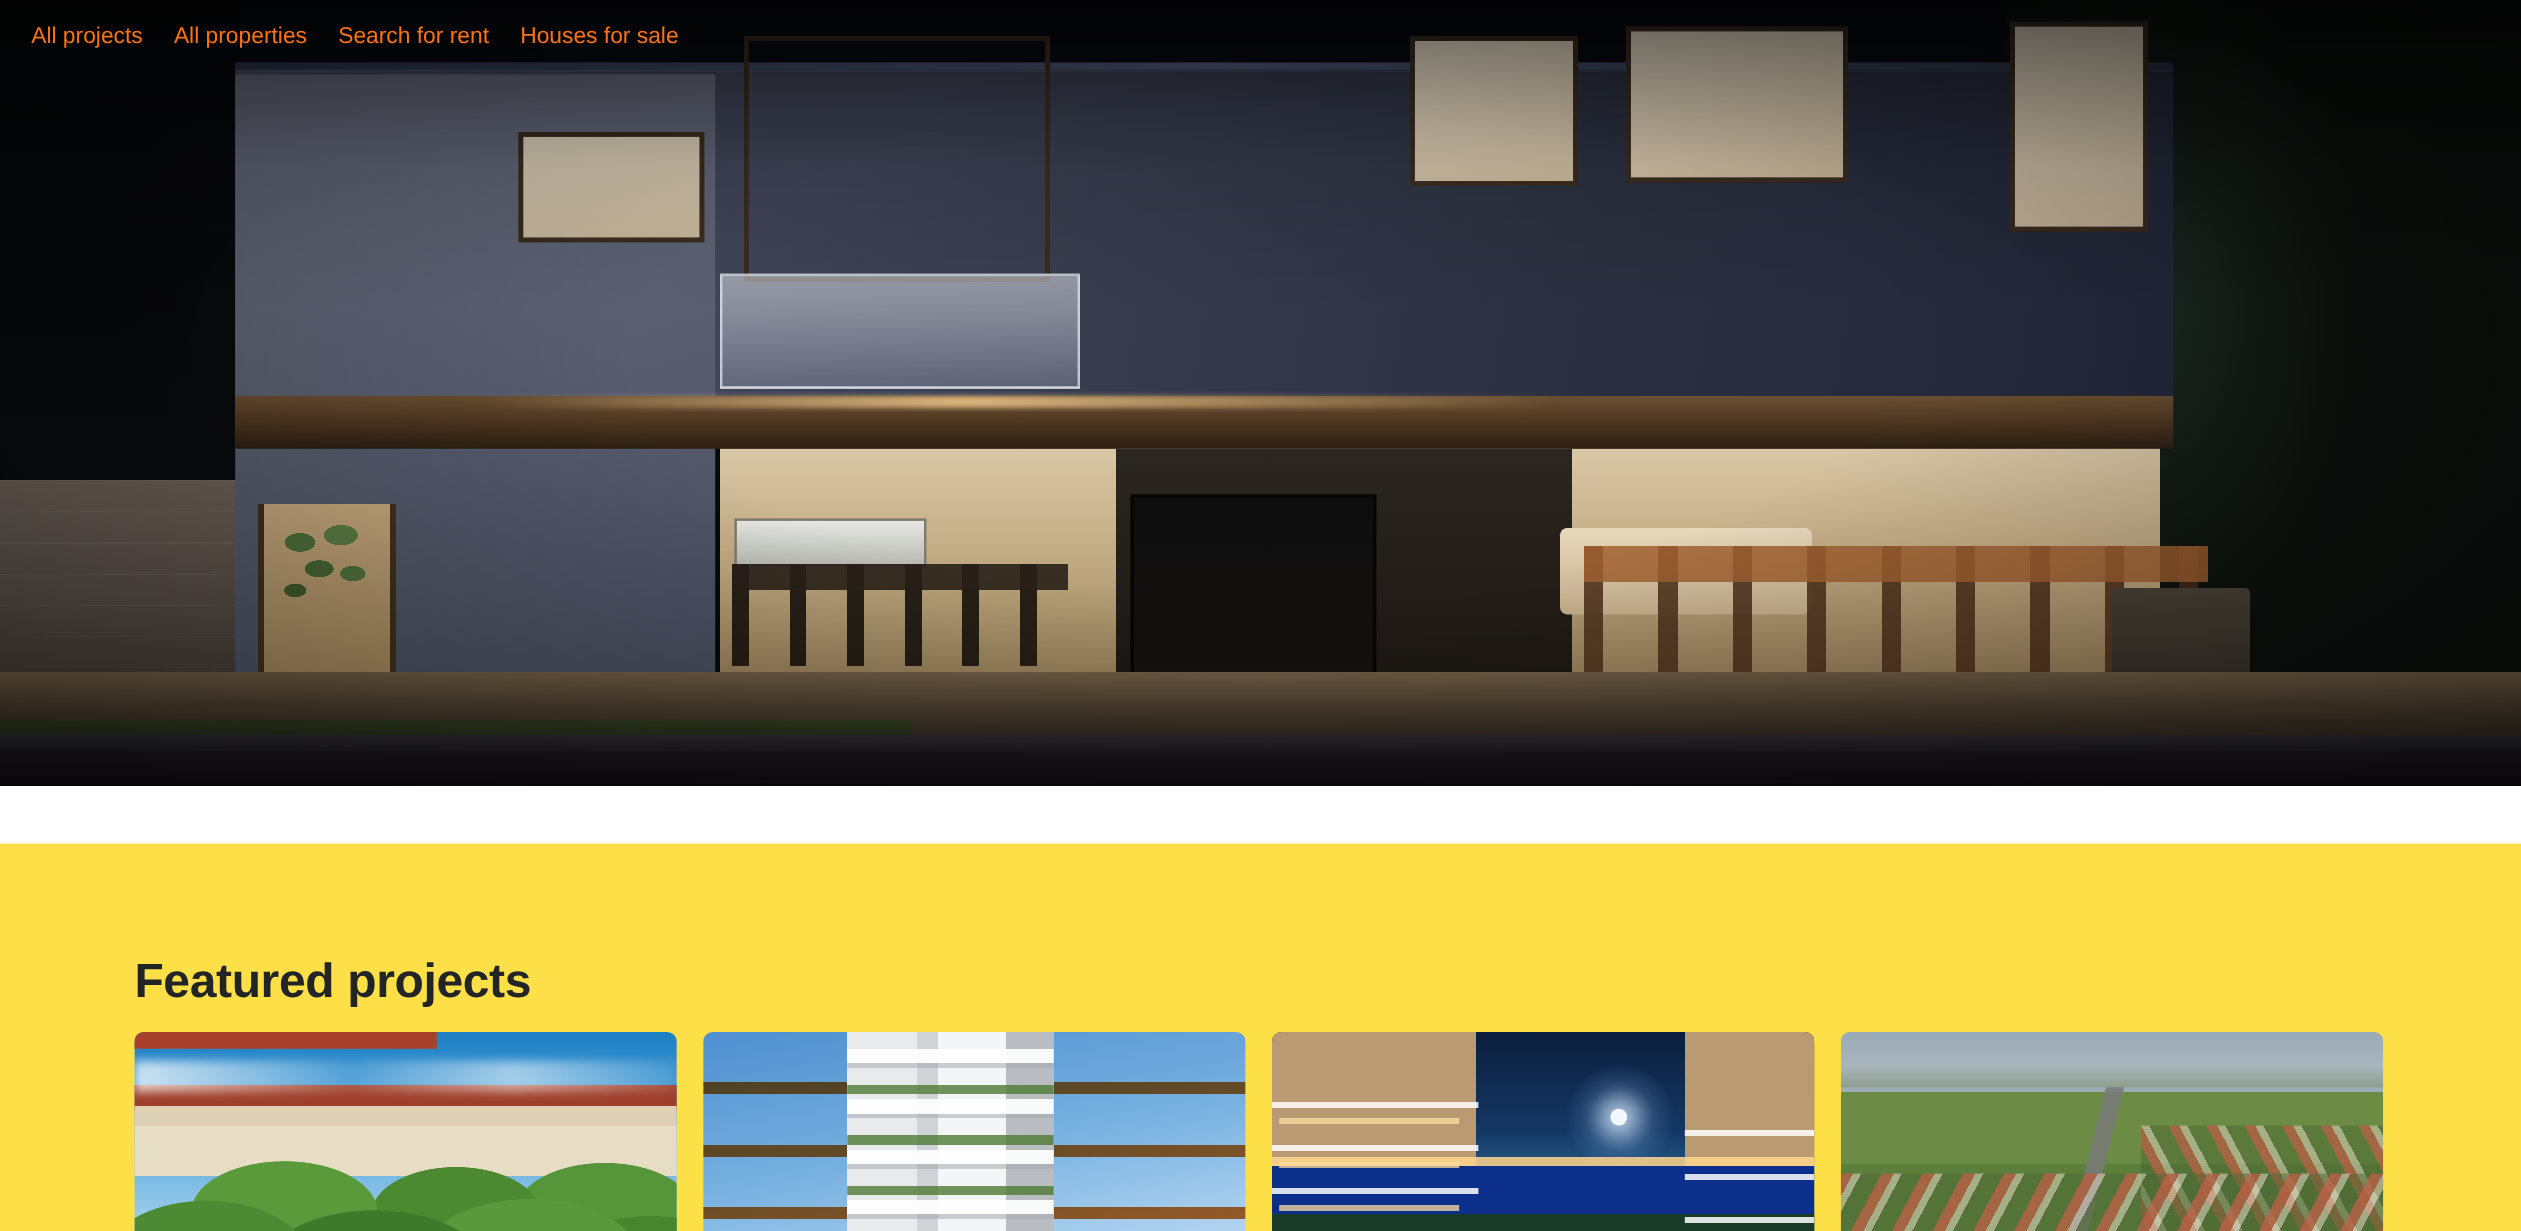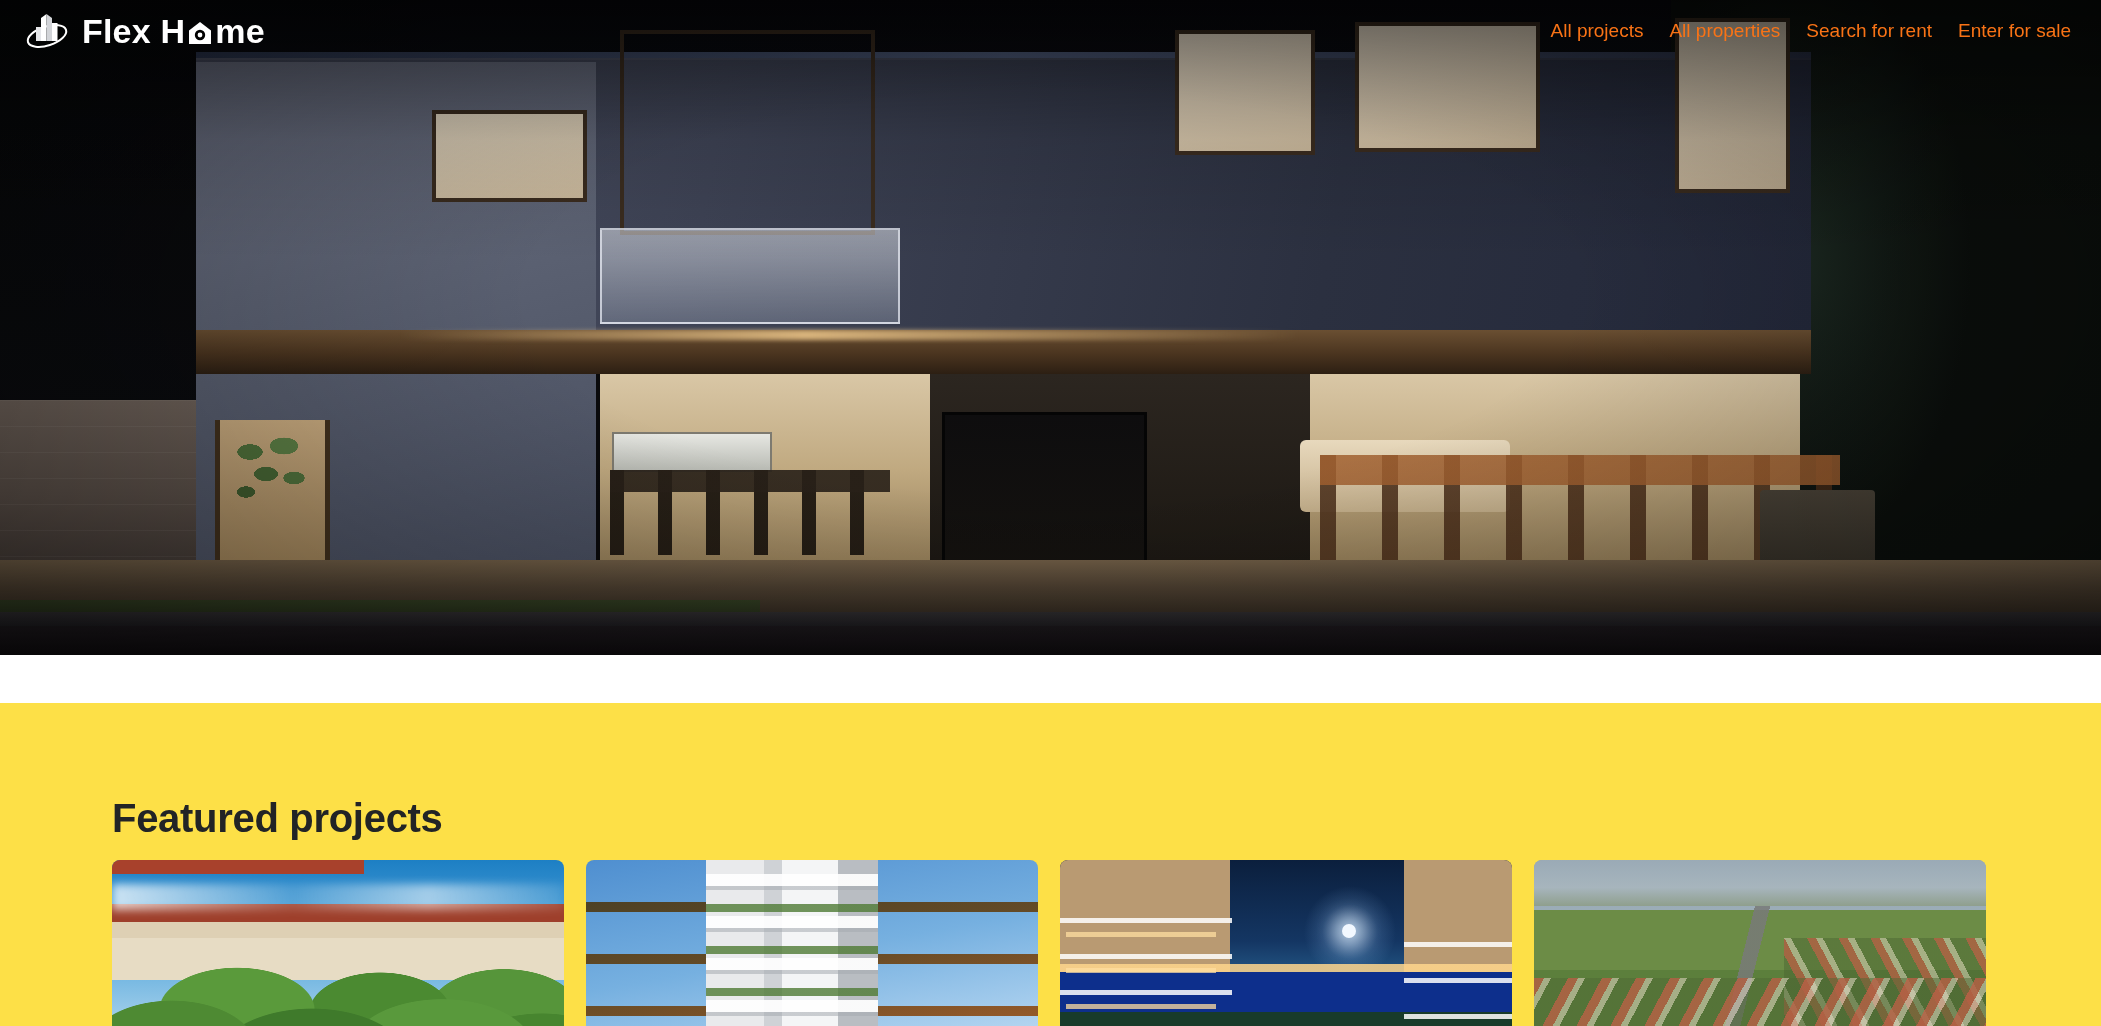--- a/index.html
+++ b/index.html
@@ -473,44 +473,26 @@
     <div class="mid-frame"></div>
     <div class="terrace"></div>
     <div class="lawn"></div>
     <div class="terrace-edge"></div>
     <div class="ground-bottom"></div>
   </div>
   <div class="hero-vignette"></div>
 
   <header class="header">
 
-    <div class="brand">
-      <svg class="brand-mark" viewBox="0 0 46 46">
-        <ellipse cx="23" cy="28" rx="20" ry="9.5" fill="none" stroke="#ffffff" stroke-width="2" transform="rotate(-18 23 28)"></ellipse>
-        <path d="M17 10 L22.5 6 L22.5 33 L17 33 Z" fill="#ffffff"></path>
-        <path d="M22.5 6 L28 10 L28 33 L22.5 33 Z" fill="#d2d4d8"></path>
-        <rect x="28" y="15" width="5.5" height="18" fill="#ffffff"></rect>
-        <rect x="12" y="19" width="5" height="14" fill="#e6e7ea"></rect>
-      </svg>
-      <div class="brand-text">
-        <span>Flex H</span>
-        <svg class="brand-o" viewBox="0 0 26 26">
-          <path d="M13 2 L24 10.5 L24 24 L2 24 L2 10.5 Z" fill="#ffffff"></path>
-          <circle cx="13" cy="15" r="5.2" fill="#000000"></circle>
-          <circle cx="13" cy="15" r="2.4" fill="#ffffff"></circle>
-        </svg>
-        <span>me</span>
-      </div>
-    </div>
 
     <nav class="nav">
       <a class="nav-link">All projects</a>
       <a class="nav-link">All properties</a>
       <a class="nav-link">Search for rent</a>
-      <a class="nav-link">Enter for sale</a>
+      <a class="nav-link">Houses for sale</a>
     </nav>
   </header>
 
 </section>
 
 <section class="featured">
 
   <h2 class="section-title">Featured projects</h2>
 
   <div class="cards">

